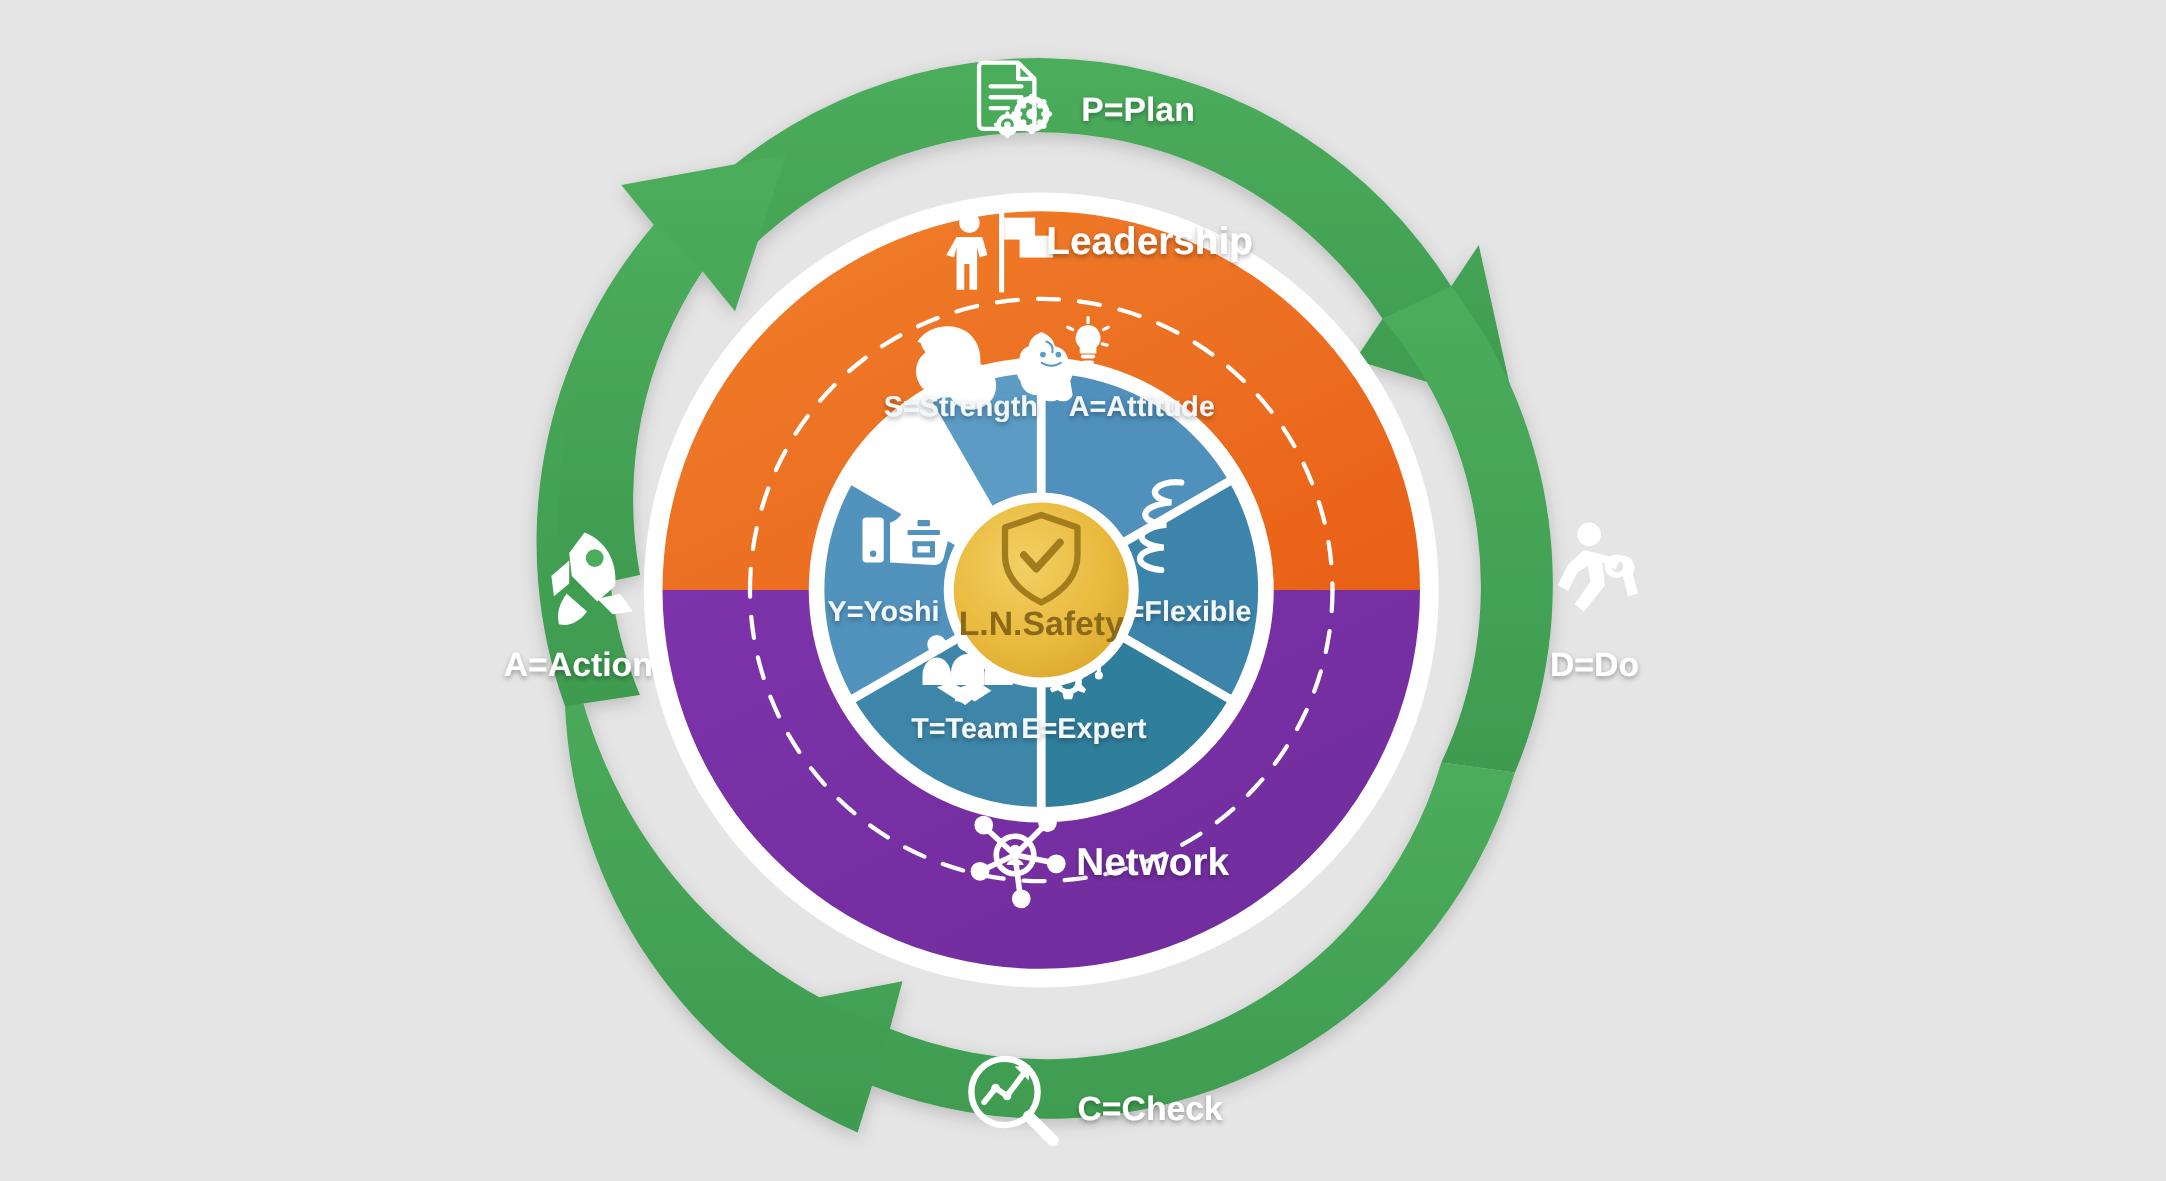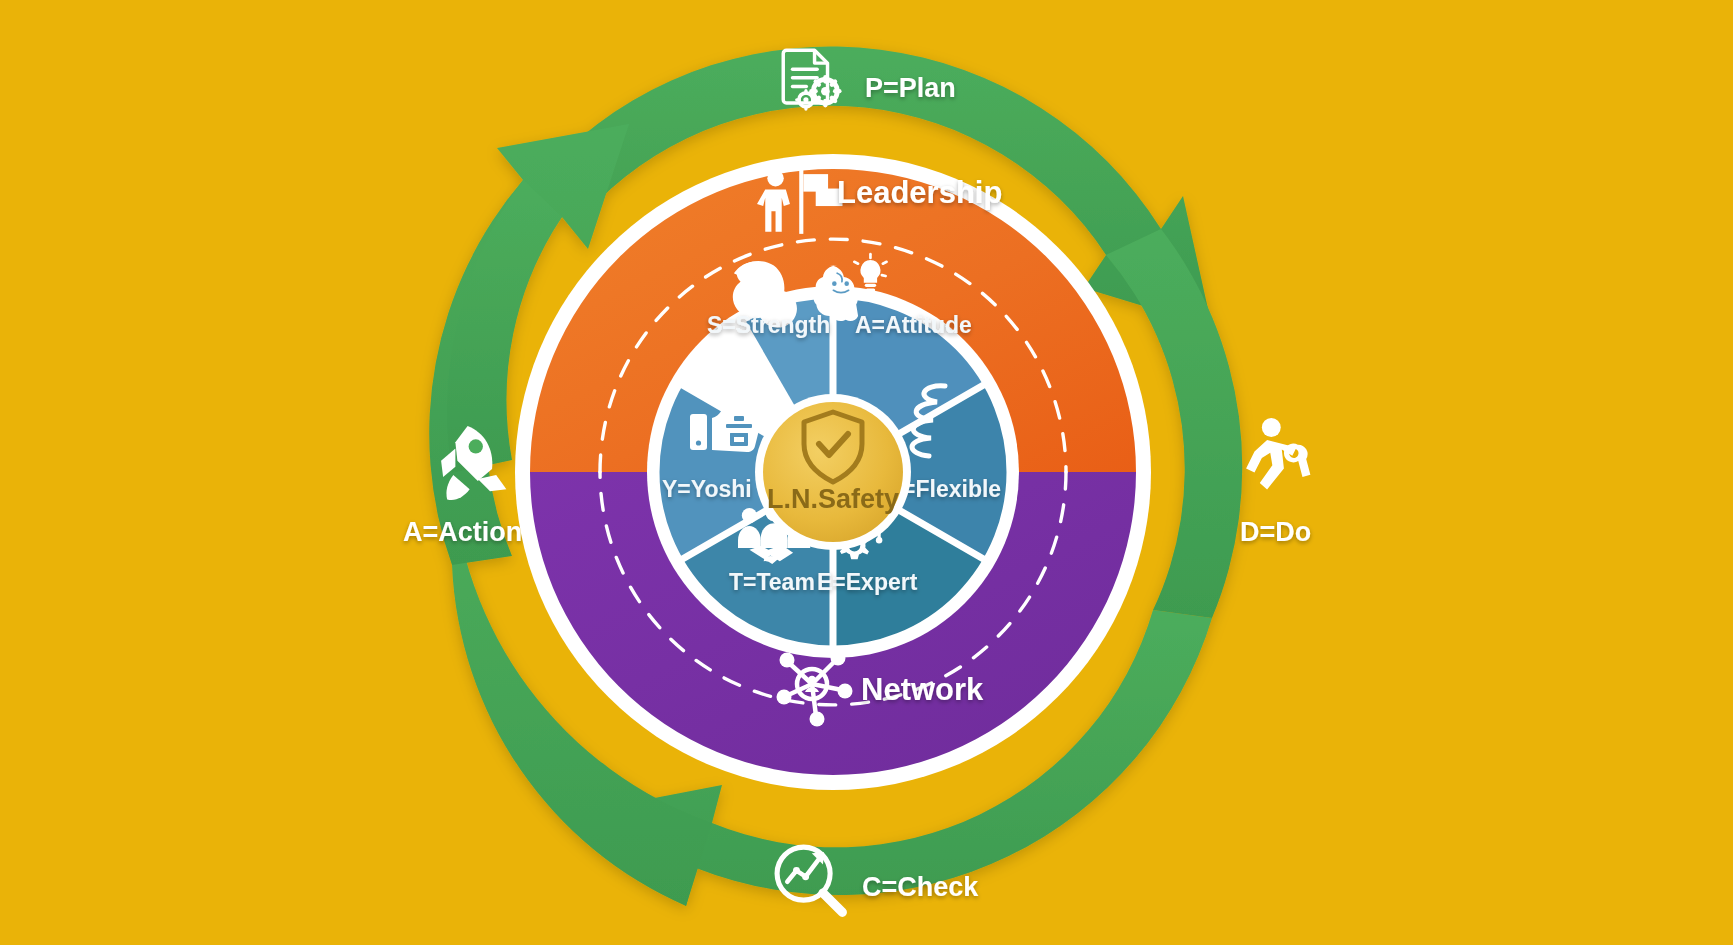--- a/index.html
+++ b/index.html
@@ -13,21 +13,21 @@
     height: 945px;
     font-family: "Liberation Sans", sans-serif;
     overflow: hidden;
     position: relative;
   }
   #stage {
     position: absolute;
     left: 0; top: 0;
     width: 1733px;
     height: 945px;
-    background: #eab308;
+    background: #e5e5e5;
   }
   svg.diagram {
     display: block;
     width: 1733px;
     height: 945px;
   }
   .outer-label {
     font-size: 27px;
     font-weight: bold;
     fill: #ffffff;

